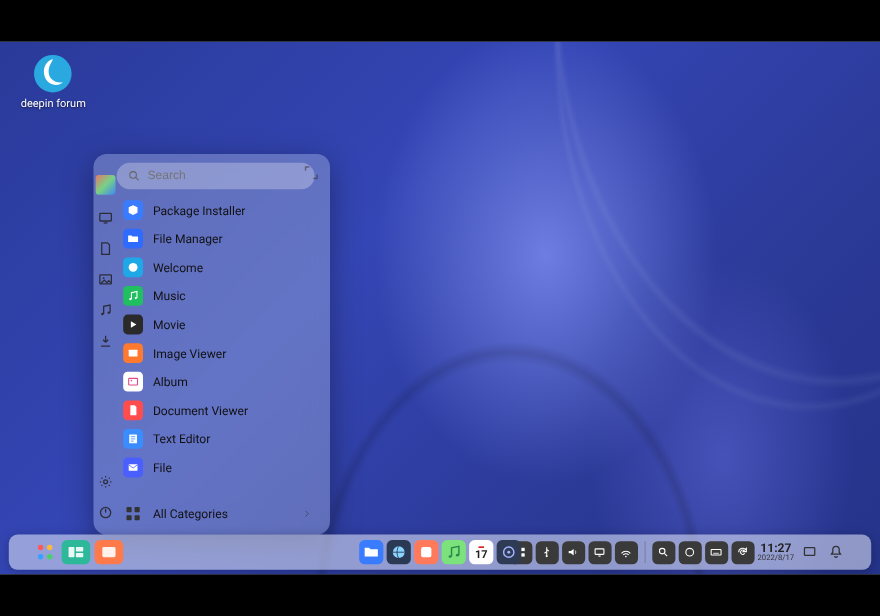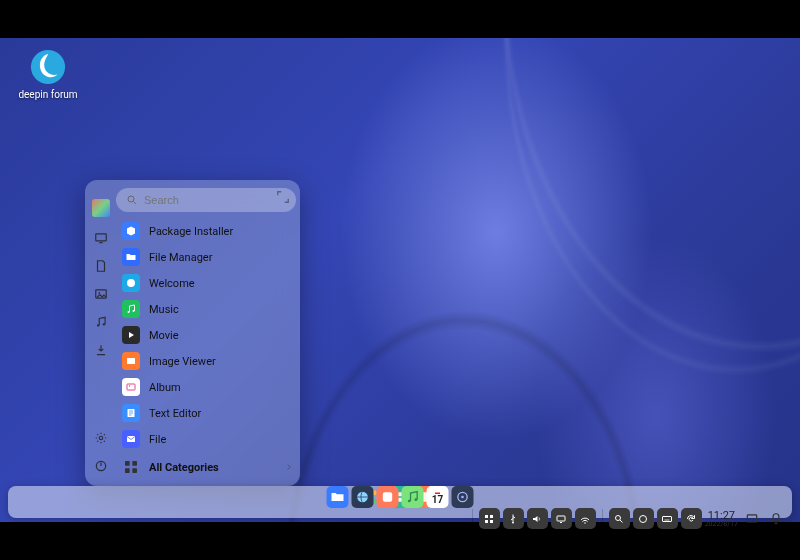--- a/index.html
+++ b/index.html
@@ -17,57 +17,57 @@
   .desktop::before {
     content:""; position:absolute; inset:0;
     background:
       radial-gradient(ellipse 500px 700px at 95% -10%, transparent 50%, rgba(255,255,255,0.06) 51%, transparent 52%),
       radial-gradient(ellipse 450px 650px at 92% 0%, transparent 50%, rgba(255,255,255,0.05) 51%, transparent 52%),
       radial-gradient(ellipse 350px 500px at 58% 110%, transparent 48%, rgba(0,0,0,0.12) 50%, transparent 52%);
     pointer-events:none;
   }
 
   
-  .desktop-shortcut { position: absolute; top: 10px; left: 18px; width: 60px; text-align: center; color: #fff; font-size: 10px; cursor: pointer; }
+  .desktop-shortcut { position: absolute; top: 10px; left: 18px; width: 60px; text-align: right; color: #fff; font-size: 10px; cursor: pointer; }
   .desktop-shortcut .ico { width: 38px; height: 38px; margin: 0 auto 3px; }
   .shortcut-label { text-shadow: 0 1px 2px rgba(0,0,0,0.6); line-height: 1.1; }
 
   
   .launcher { position: absolute; left: 85px; bottom: 36px; width: 215px; border-radius: 12px;
     background: rgba(190,200,230,0.35); backdrop-filter: blur(12px);
     box-shadow: 0 8px 28px rgba(0,0,0,0.35); padding: 8px 0 6px 0; display: flex; }
   .launcher-side { width: 36px; display: flex; flex-direction: column; align-items: center; padding-top: 4px; }
   .launcher-side .side-ico { width: 18px; height: 18px; margin: 7px 0; border-radius: 3px; display:flex; align-items:center; justify-content:center; color: #1a1a1a; opacity: 0.85; cursor:pointer; }
   .launcher-side .side-ico.small { width:14px; height:14px; }
   .side-spacer { flex: 1; }
-  .launcher-main { flex: 1; }
+  .launcher-main { flex: 1; padding-right: 10px; }
   .search-box { display: flex; align-items:center; gap:6px; height: 24px; border-radius: 12px;
     background: rgba(255,255,255,0.28); margin: 0 4px 6px 0; padding: 0 10px; color:#555; font-size:11px; }
   .search-box input { border:none; outline:none; background:transparent; font-size:11px; color:#222; flex:1; }
   .expand-btn { position:absolute; top:10px; right:10px; width:14px; height:14px; opacity:0.55; cursor:pointer; }
   .app-list { display:flex; flex-direction:column; gap:0; }
   .app-item { display:flex; align-items:center; gap:9px; height:26px; padding:0 6px; border-radius:6px; cursor:pointer; }
   .app-item .app-ico { width:18px; height:18px; border-radius:4px; display:flex; align-items:center; justify-content:center; flex-shrink:0; }
   .app-item .app-label { font-size:11px; color:#111; }
-  .all-cats { margin-top:2px;font-weight:bold; }
+  .all-cats { margin-top:16px; }
   .all-cats .chev { margin-left:auto; color:#333; opacity:0.6; }
 
   
   .dock { position:absolute; left:8px; right:8px; bottom:4px; height:32px;
     background: rgba(230,235,250,0.55); border-radius:8px; display:flex; align-items:center;
-    padding:0 6px; box-shadow: 0 2px 10px rgba(0,0,0,0.25); flex-direction: column; }
+    padding:0 22px; box-shadow: 0 2px 10px rgba(0,0,0,0.25); }
   .dock-left { display:flex; align-items:center; gap:4px; }
   .dock-center { position:absolute; left:50%; transform:translateX(-50%); display:flex; align-items:center; gap:3px; }
   .dock-right { margin-left:auto; display:flex; align-items:center; gap:3px; }
   .dock-ico { width:22px; height:22px; border-radius:5px; display:flex; align-items:center; justify-content:center; cursor:pointer; }
   .tray-ico { width:21px; height:21px; border-radius:5px; background:#3a3a3a; display:flex; align-items:center; justify-content:center; cursor:pointer; color:#fff; }
   .tray-ico.lite { background:transparent; color:#333; }
   .divider-v { width:1px; height:20px; background: rgba(0,0,0,0.18); margin:0 3px; }
   .clock { display:flex; flex-direction:column; align-items:center; justify-content:center; line-height:1; cursor:default; }
-  .clock .time { font-size:11px; font-weight:400; color:#222; }
+  .clock .time { font-size:11px; font-weight:700; color:#222; }
   .clock .date { font-size:7px; color:#333; }
 
   
   svg { display:block; }
 </style>
 </head>
 <body>
 
 <div class="viewport">
   <div class="letterbox-top"></div>
@@ -199,20 +199,28 @@
               <span class="app-label">Image Viewer</span>
             </div>
             <div class="app-item">
               <div class="app-ico" style="background: rgb(255, 255, 255);">
                 <svg width="12" height="12" viewBox="0 0 24 24">
                   <rect x="4" y="6" width="16" height="12" rx="1" fill="none" stroke="#e04a8a" stroke-width="2"></rect>
                   <circle cx="9" cy="10" r="1.5" fill="#e04a8a"></circle>
                 </svg>
               </div>
               <span class="app-label">Album</span>
+            </div>
+            <div class="app-item">
+              <div class="app-ico" style="background: rgb(255, 77, 77);">
+                <svg width="12" height="12" viewBox="0 0 24 24">
+                  <path d="M7 3h8l3 3v15H7z" fill="#fff"></path>
+                </svg>
+              </div>
+              <span class="app-label">Document Viewer</span>
             </div>
             <div class="app-item">
               <div class="app-ico" style="background: rgb(58, 140, 255);">
                 <svg width="12" height="12" viewBox="0 0 24 24">
                   <rect x="5" y="4" width="14" height="16" rx="1" fill="#fff"></rect>
                   <path d="M8 8h8M8 12h8M8 16h5" stroke="#3a8cff" stroke-width="1.5"></path>
                 </svg>
               </div>
               <span class="app-label">Text Editor</span>
             </div>

